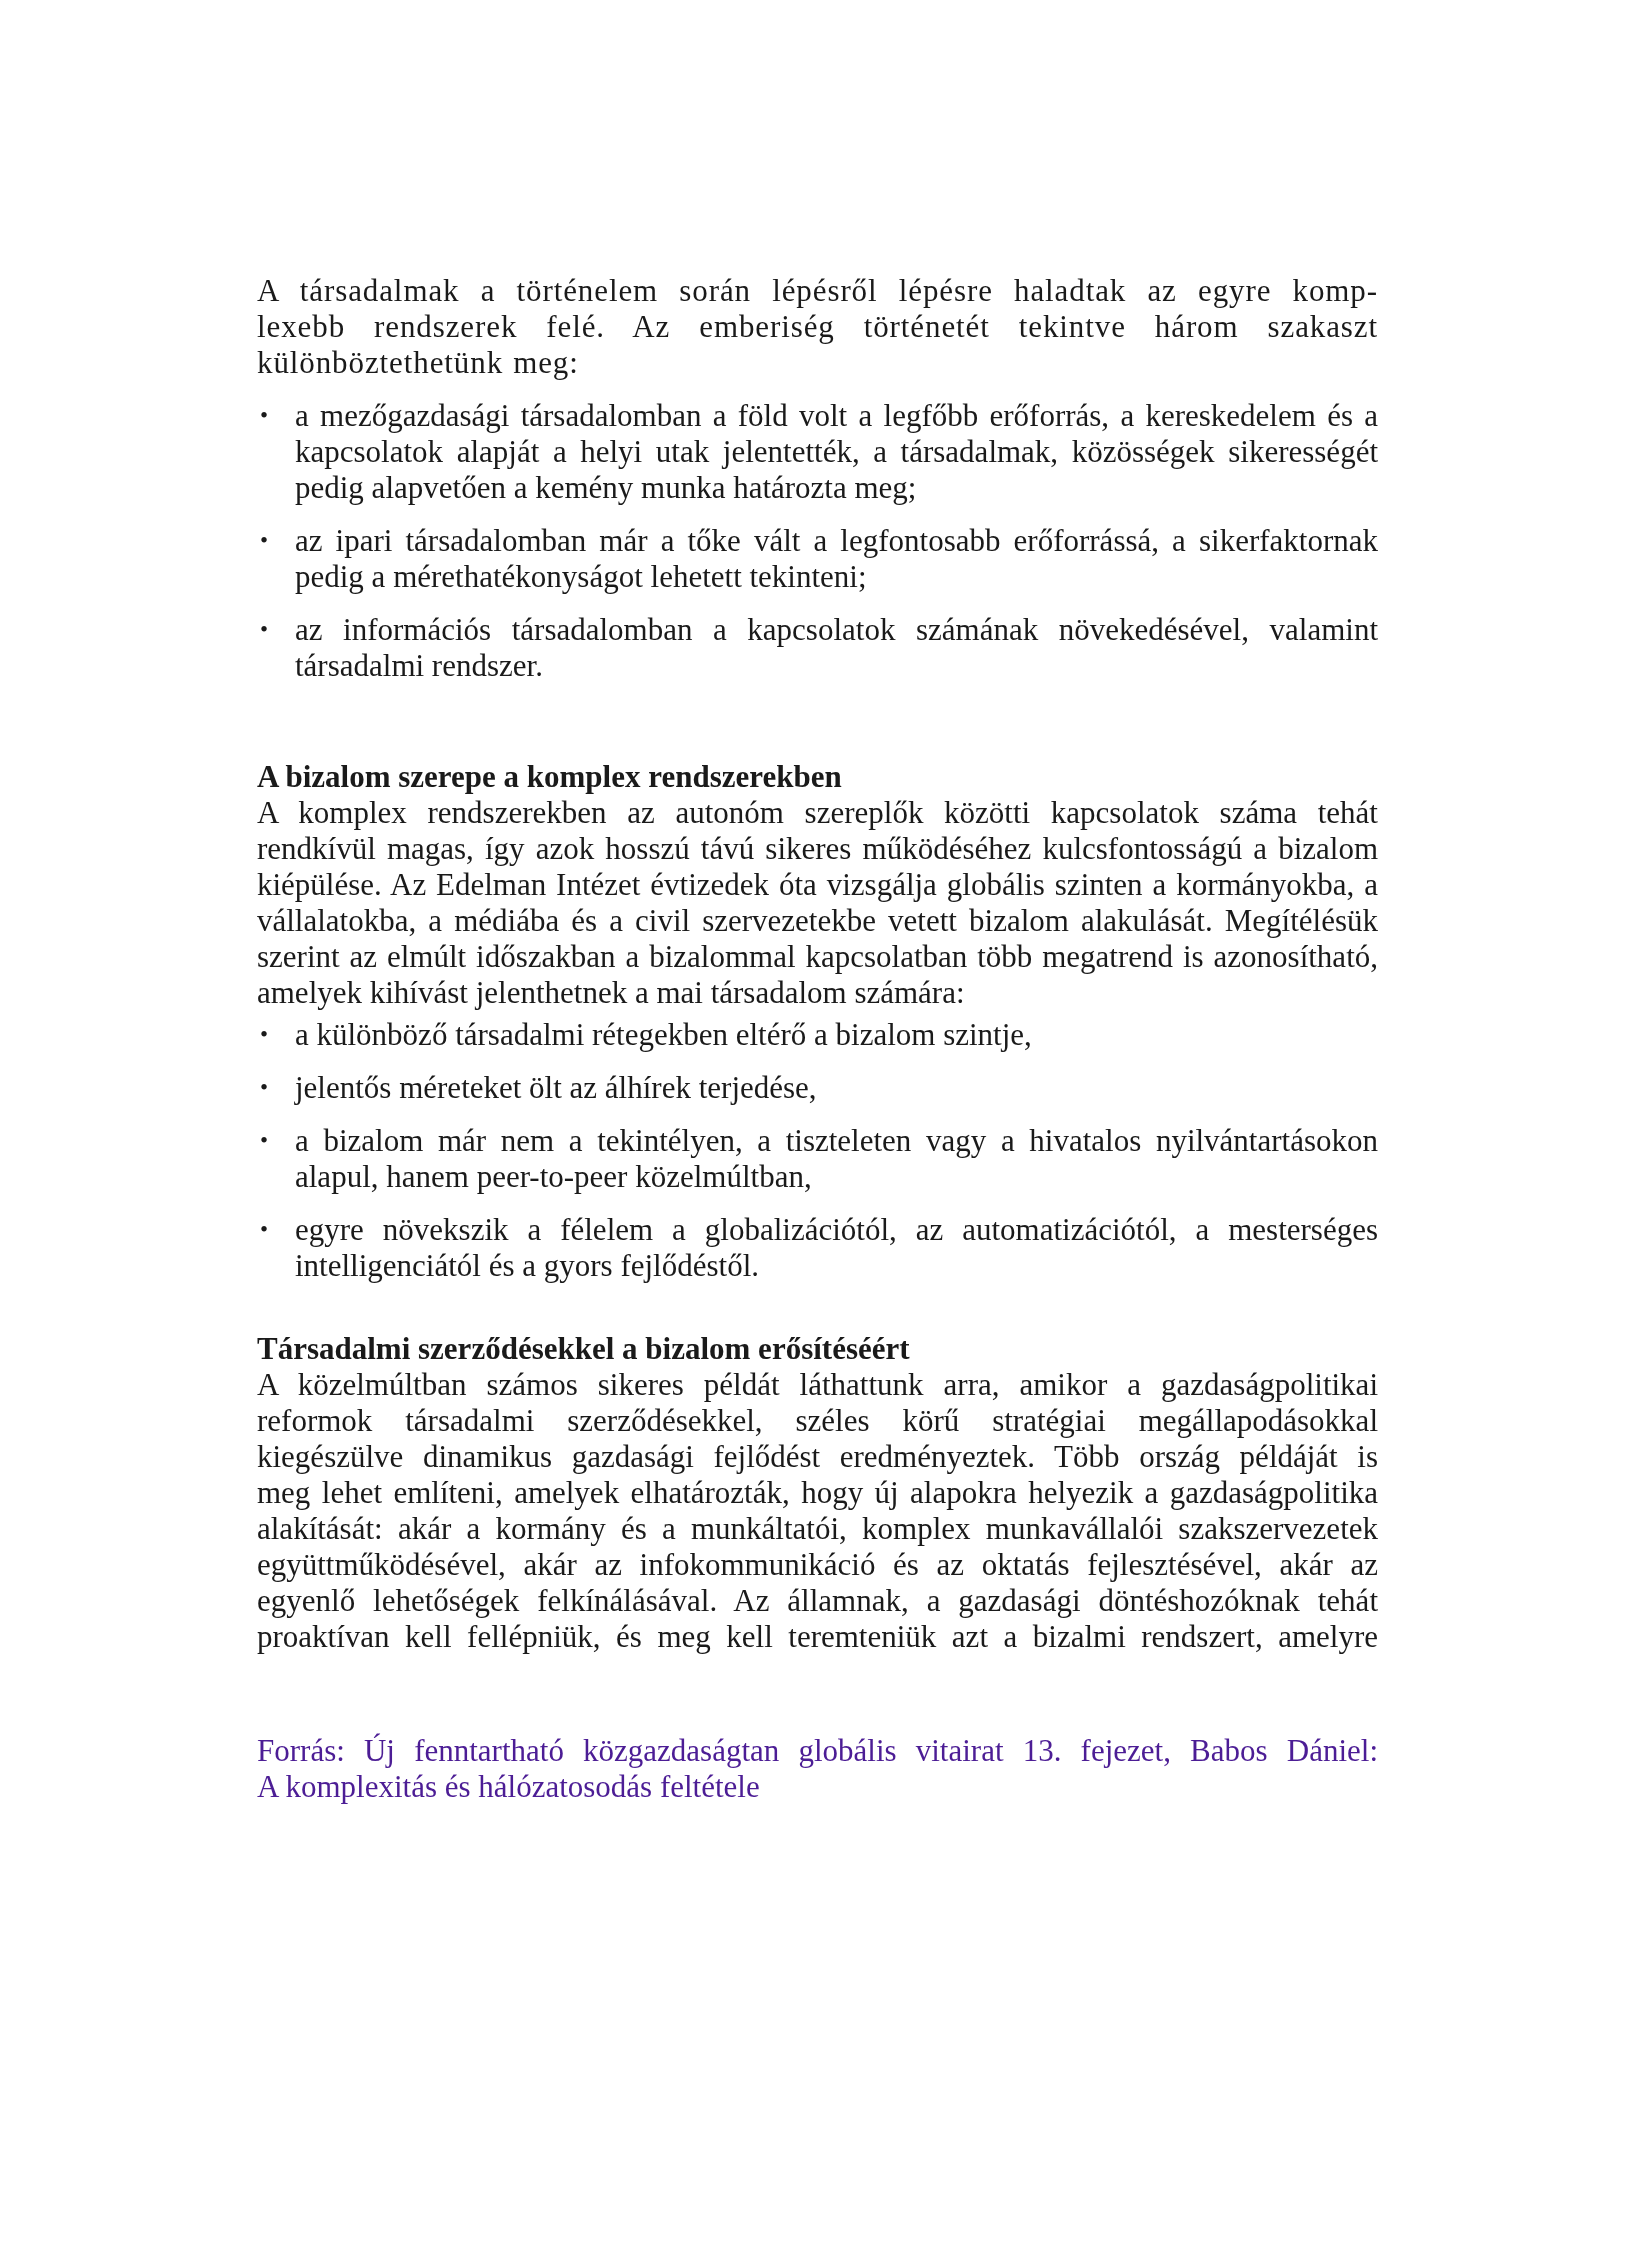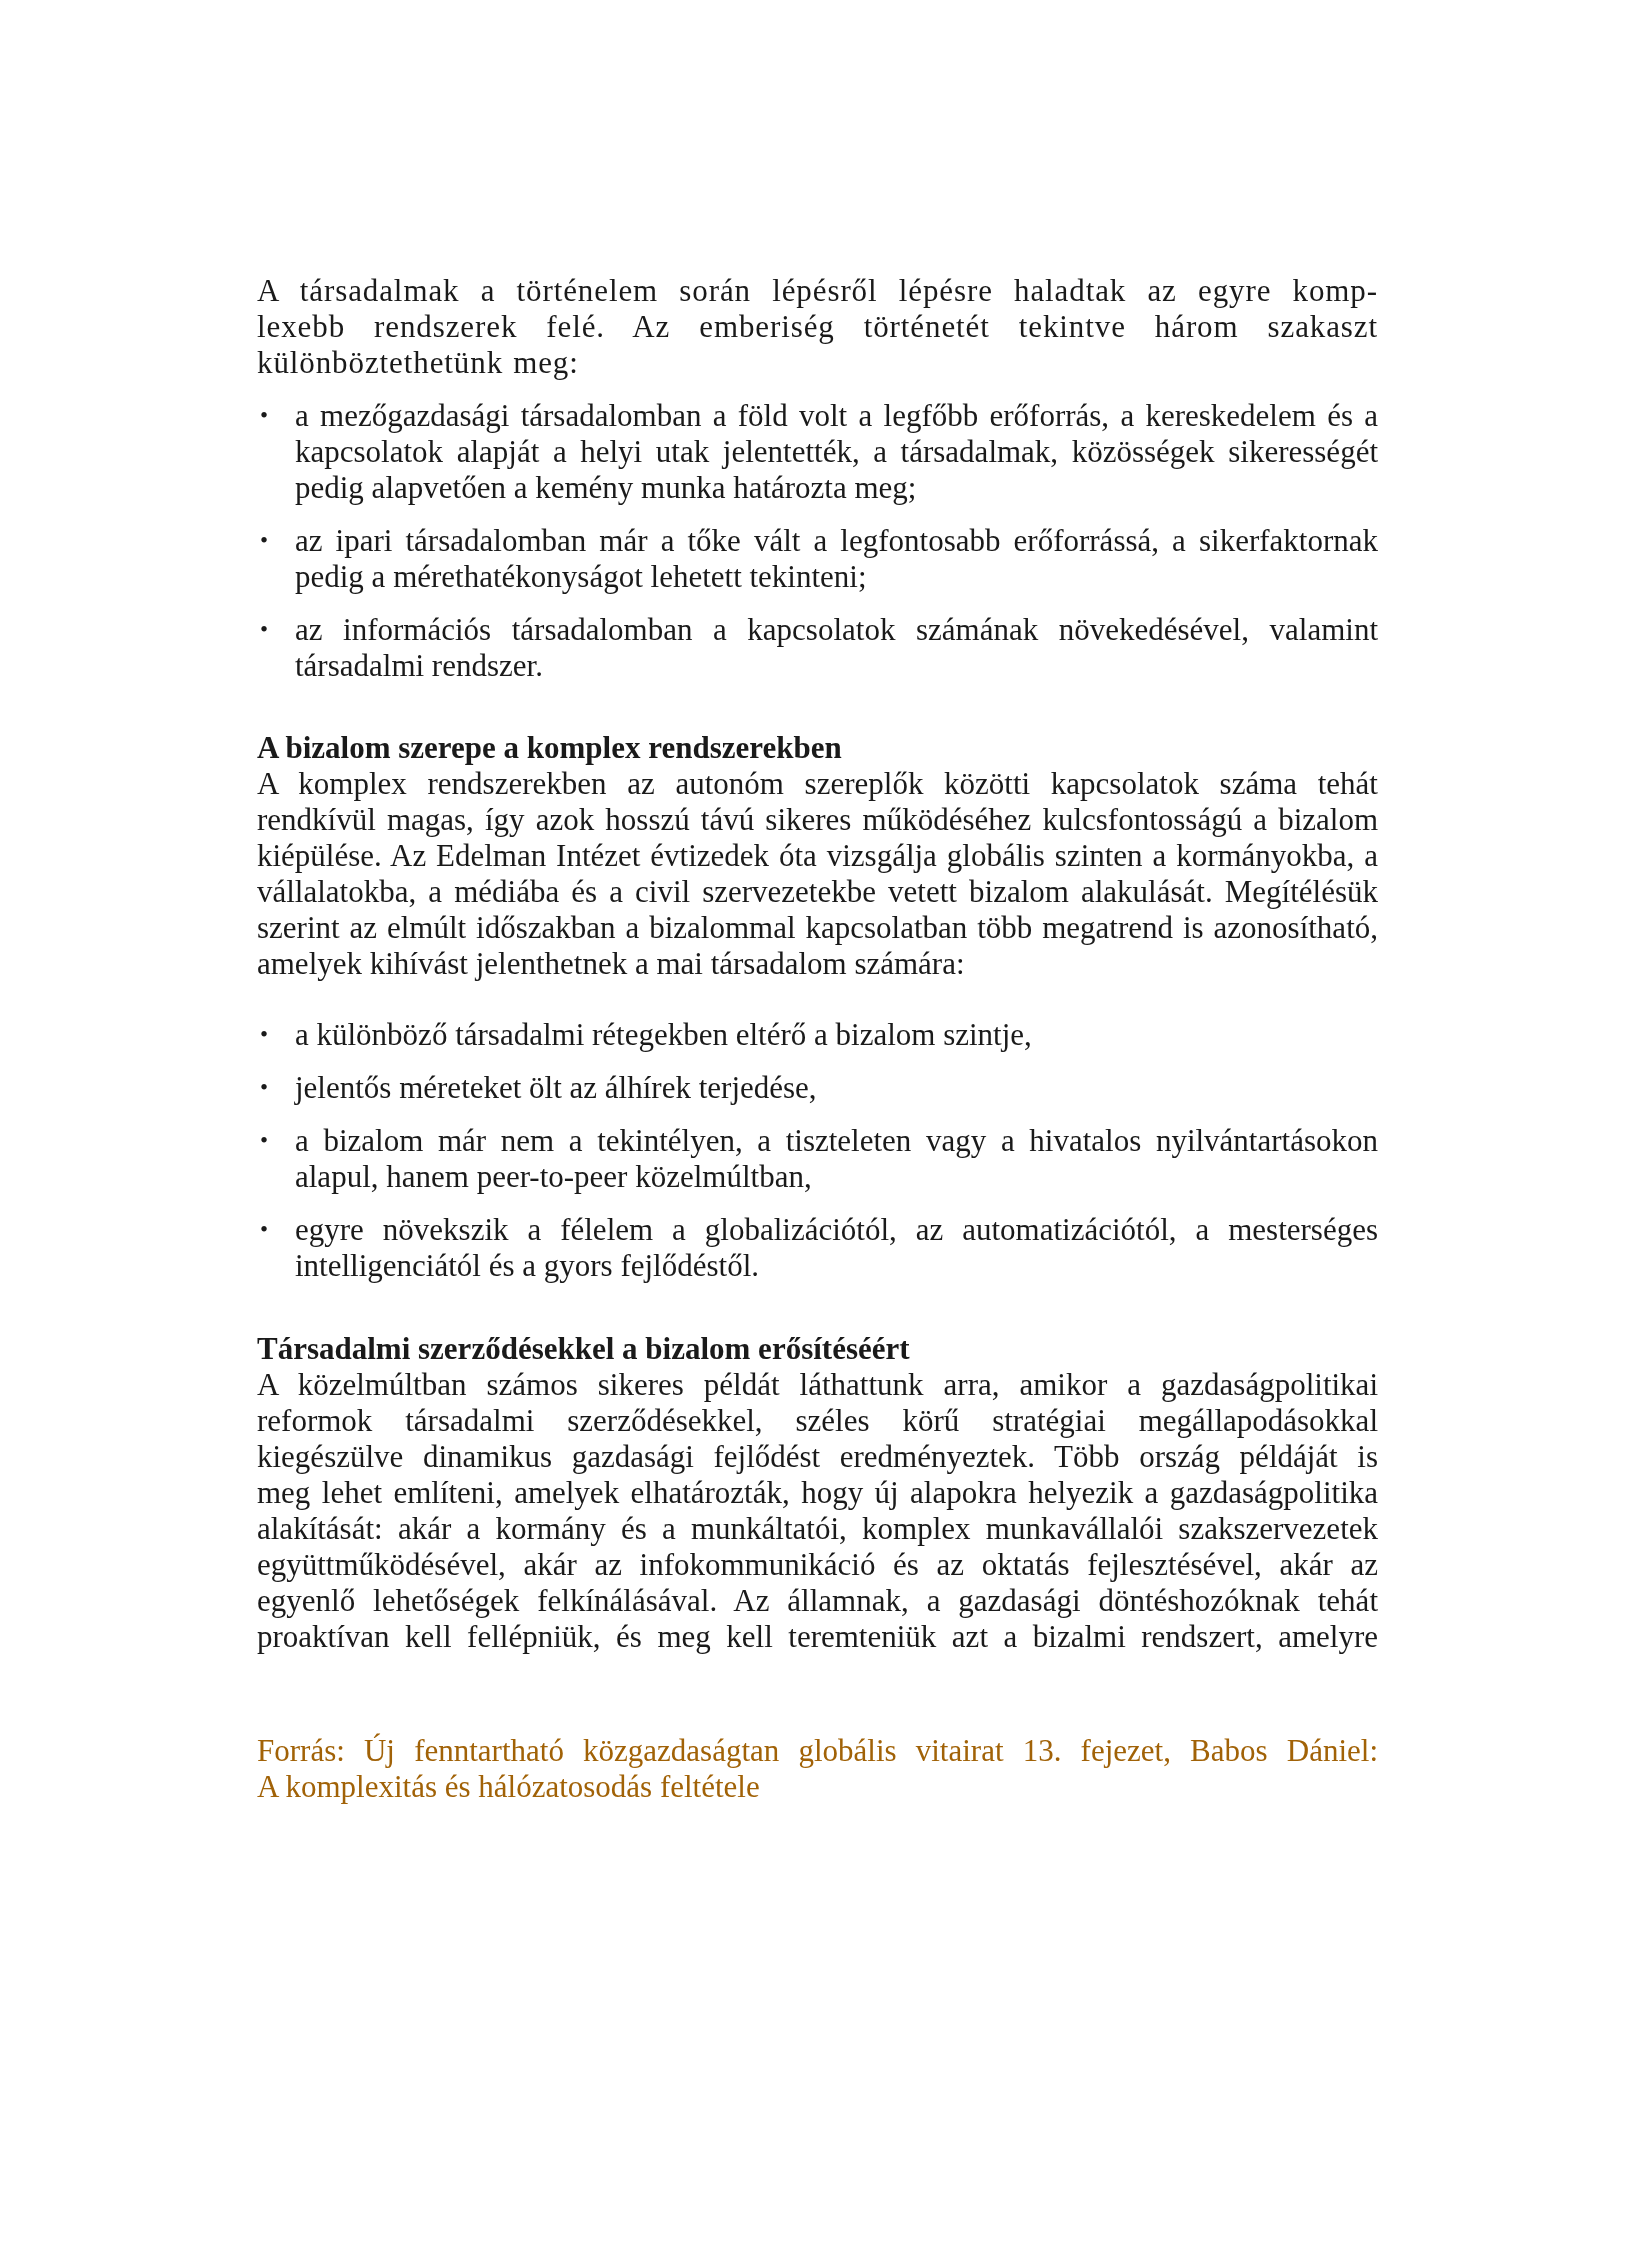--- a/index.html
+++ b/index.html
@@ -35,21 +35,21 @@
     <span class="line">az ipari társadalomban már a tőke vált a legfontosabb erőforrássá, a sikerfaktornak</span>
     <span class="line last">pedig a mérethatékonyságot lehetett tekinteni;</span>
   </div>
   <div class="bullet-item" style="margin-top:17px;">
     <span class="bullet-dot">•</span>
     <span class="line">az információs társadalomban a kapcsolatok számának növekedésével, valamint</span>
     <span class="line last">társadalmi rendszer.</span>
   </div>
 </div>
 
-<div class="block" style="top:730px;">
+<div class="block" style="top:759px;">
   <span class="line last heading">A bizalom szerepe a komplex rendszerekben</span>
   <span class="line">A komplex rendszerekben az autonóm szereplők közötti kapcsolatok száma tehát</span>
   <span class="line">rendkívül magas, így azok hosszú távú sikeres működéséhez kulcsfontosságú a bizalom</span>
   <span class="line"><span>kiépülése. Az </span><span class="italic">Edelman Intézet</span><span> évtizedek óta vizsgálja globális szinten a kormányokba, a</span></span>
   <span class="line">vállalatokba, a médiába és a civil szervezetekbe vetett bizalom alakulását. Megítélésük</span>
   <span class="line">szerint az elmúlt időszakban a bizalommal kapcsolatban több megatrend is azonosítható,</span>
   <span class="line last">amelyek kihívást jelenthetnek a mai társadalom számára:</span>
 </div>
 
 <div class="block" style="top:1017px;">
@@ -78,17 +78,17 @@
   <span class="line">A közelmúltban számos sikeres példát láthattunk arra, amikor a gazdaságpolitikai</span>
   <span class="line">reformok társadalmi szerződésekkel, széles körű stratégiai megállapodásokkal</span>
   <span class="line">kiegészülve dinamikus gazdasági fejlődést eredményeztek. Több ország példáját is</span>
   <span class="line">meg lehet említeni, amelyek elhatározták, hogy új alapokra helyezik a gazdaságpolitika</span>
   <span class="line">alakítását: akár a kormány és a munkáltatói, komplex munkavállalói szakszervezetek</span>
   <span class="line">együttműködésével, akár az infokommunikáció és az oktatás fejlesztésével, akár az</span>
   <span class="line">egyenlő lehetőségek felkínálásával. Az államnak, a gazdasági döntéshozóknak tehát</span>
   <span class="line">proaktívan kell fellépniük, és meg kell teremteniük azt a bizalmi rendszert, amelyre</span>
 </div>
 
-<div class="block italic" style="top:1733px; color:#a16207;">
+<div class="block italic" style="top:1733px; color:#4c1d95;">
   <span class="line">Forrás: Új fenntartható közgazdaságtan globális vitairat 13. fejezet, Babos Dániel:</span>
   <span class="line last">A komplexitás és hálózatosodás feltétele</span>
 </div>
 
 
 </body></html>

